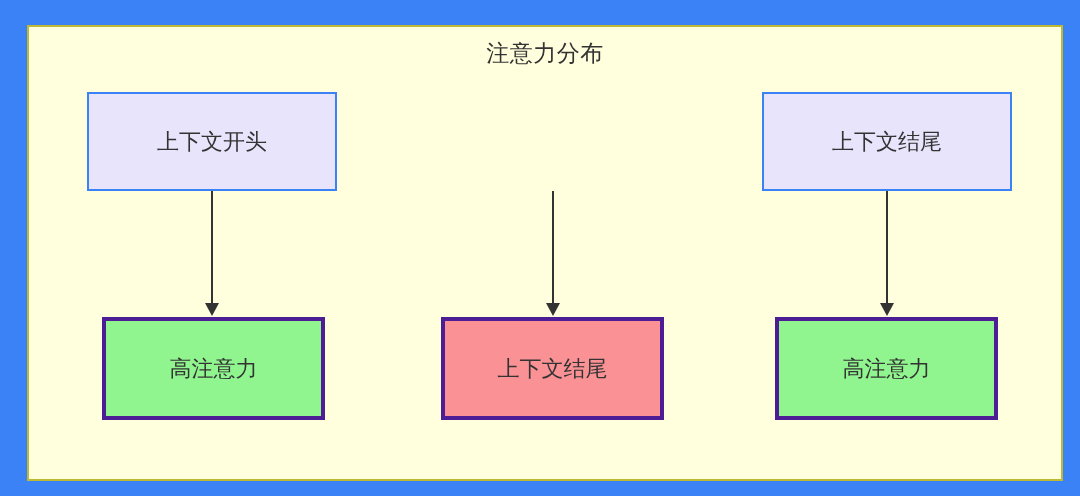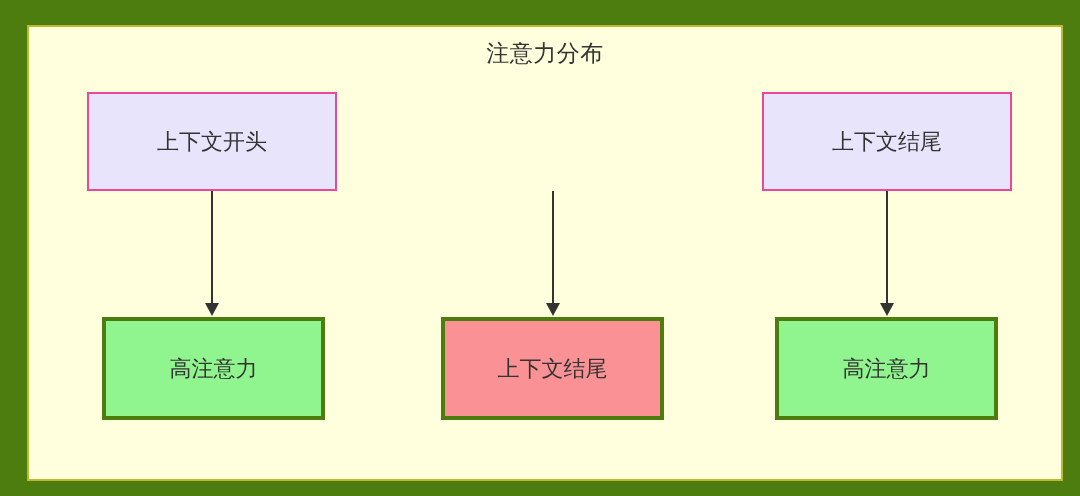--- a/index.html
+++ b/index.html
@@ -11,21 +11,21 @@
     width: 1080px;
     height: 496px;
     font-family: "Liberation Sans", "DejaVu Sans", sans-serif;
     overflow: hidden;
   }
 
   #canvas {
     position: relative;
     width: 1080px;
     height: 496px;
-    background: #4d7c0f;
+    background: #3b82f6;
   }
 
   
   .subgraph {
     position: absolute;
     left: 27px;
     top: 25px;
     width: 1036px;
     height: 456px;
     box-sizing: border-box;
@@ -54,28 +54,28 @@
     align-items: center;
     justify-content: center;
     color: #333333;
     white-space: nowrap;
   }
 
   .node-top {
     width: 250px;
     height: 99px;
     background: #e7e4fb;
-    border: 2px solid #ec4899;
+    border: 2px solid #3b82f6;
     font-size: 22px;
   }
 
   .node-bottom {
     width: 223px;
     height: 103px;
-    border: 4px solid #4d7c0f;
+    border: 4px solid #4c1d95;
     font-size: 22px;
   }
 
   .node-bottom.high { background: #90f58f; }
   .node-bottom.low  { background: #fa9295; }
 
   
   .t1 { left: 87px;  top: 92px; }
   .t2 { left: 428px; top: 92px; }
   .t3 { left: 762px; top: 92px; }

